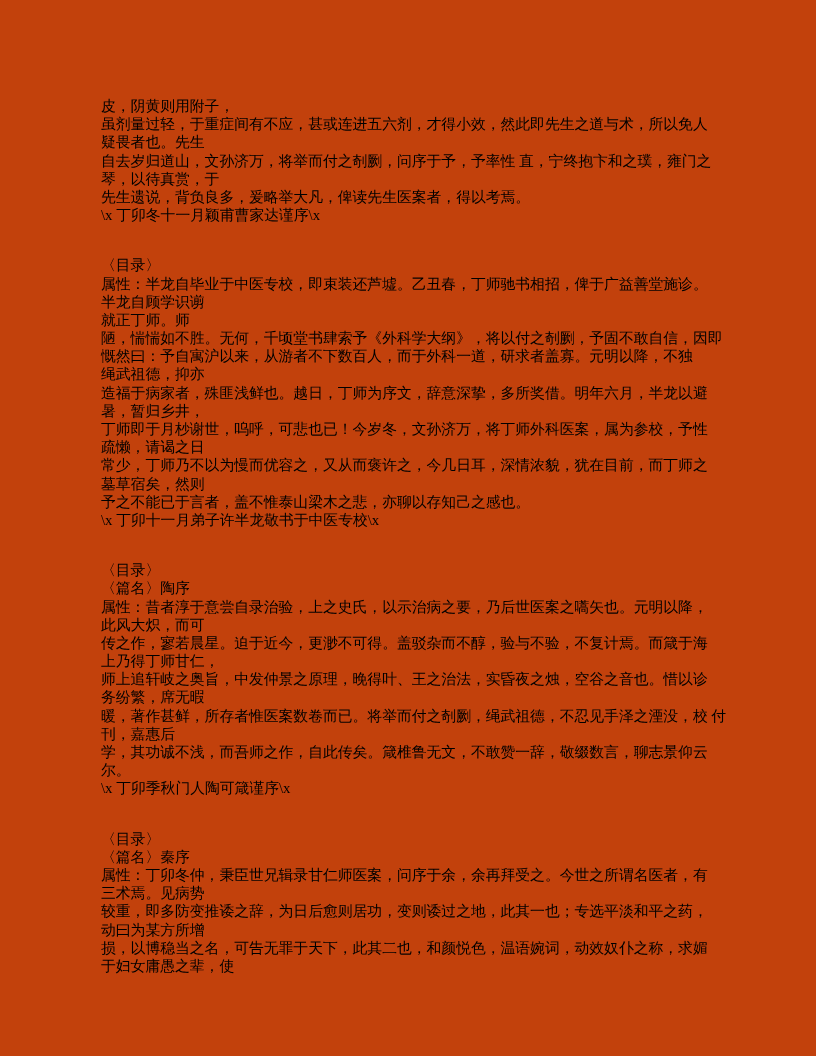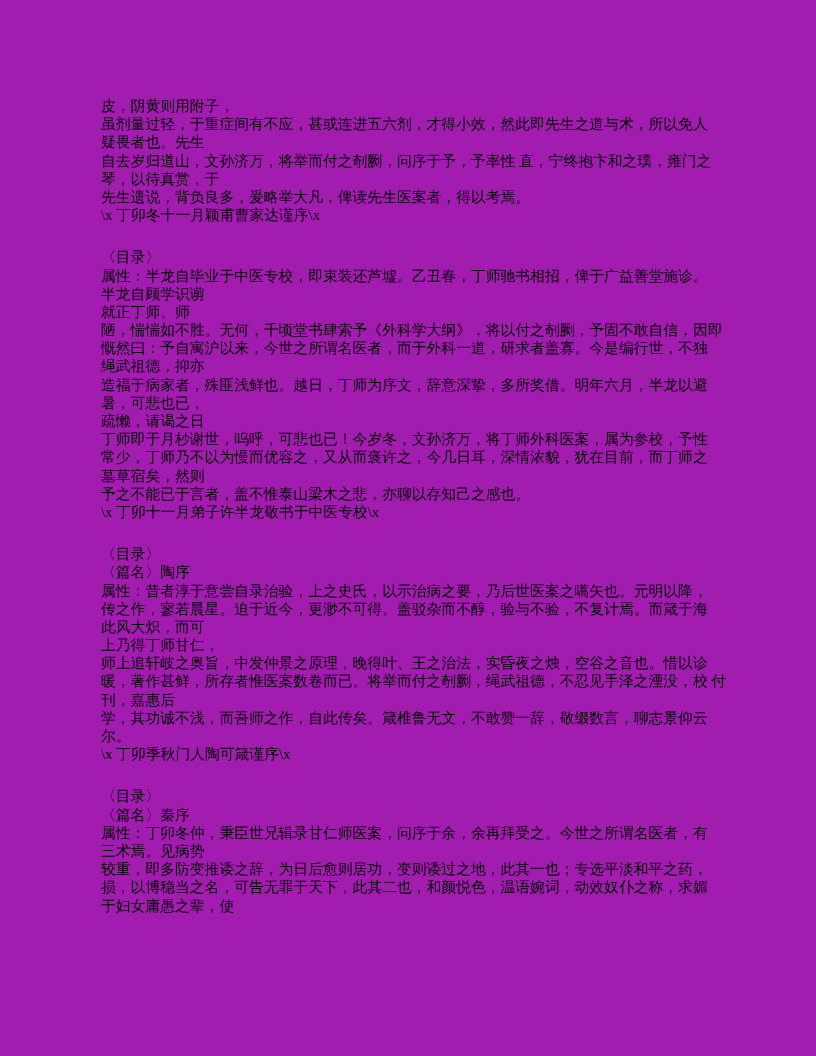--- a/index.html
+++ b/index.html
@@ -10,28 +10,28 @@
   body {
     width: 816px;
     height: 1056px;
     overflow: hidden;
     position: relative;
   }
   .page {
     box-sizing: border-box;
     width: 816px;
     height: 1056px;
-    background: #a21caf;
+    background: #c2410c;
     padding: 97px 98px 0 101px;
   }
   .doc-body {
     width: 620px;
   }
   .section + .section {
-    margin-top: 24px; 
+    margin-top: 32px; 
   }
   .line {
     font-family: "Liberation Serif", "DejaVu Serif", serif;
     font-size: 14.8px;
     line-height: 18.2px;
     height: 18.2px;
     color: #000000;
     white-space: pre;
     overflow: visible;
     letter-spacing: 0;
@@ -50,48 +50,50 @@
         <div class="line">琴，以待真赏，于</div>
         <div class="line">先生遗说，背负良多，爰略举大凡，俾读先生医案者，得以考焉。</div>
         <div class="line">\x 丁卯冬十一月颖甫曹家达谨序\x</div>
       </div>
       <div class="section">
         <div class="line">〈目录〉</div>
         <div class="line">属性：半龙自毕业于中医专校，即束装还芦墟。乙丑春，丁师驰书相招，俾于广益善堂施诊。</div>
         <div class="line">半龙自顾学识谫</div>
         <div class="line">就正丁师。师</div>
         <div class="line">陋，惴惴如不胜。无何，千顷堂书肆索予《外科学大纲》，将以付之剞劂，予固不敢自信，因即</div>
-        <div class="line">慨然曰：予自寓沪以来，今世之所谓名医者，而于外科一道，研求者盖寡。今是编行世，不独</div>
+        <div class="line">慨然曰：予自寓沪以来，从游者不下数百人，而于外科一道，研求者盖寡。元明以降，不独</div>
         <div class="line">绳武祖德，抑亦</div>
         <div class="line">造福于病家者，殊匪浅鲜也。越日，丁师为序文，辞意深挚，多所奖借。明年六月，半龙以避</div>
-        <div class="line">暑，可悲也已，</div>
+        <div class="line">暑，暂归乡井，</div>
+        <div class="line">丁师即于月杪谢世，呜呼，可悲也已！今岁冬，文孙济万，将丁师外科医案，属为参校，予性</div>
         <div class="line">疏懒，请谒之日</div>
-        <div class="line">丁师即于月杪谢世，呜呼，可悲也已！今岁冬，文孙济万，将丁师外科医案，属为参校，予性</div>
         <div class="line">常少，丁师乃不以为慢而优容之，又从而褒许之，今几日耳，深情浓貌，犹在目前，而丁师之</div>
         <div class="line">墓草宿矣，然则</div>
         <div class="line">予之不能已于言者，盖不惟泰山梁木之悲，亦聊以存知己之感也。</div>
         <div class="line">\x 丁卯十一月弟子许半龙敬书于中医专校\x</div>
       </div>
       <div class="section">
         <div class="line">〈目录〉</div>
         <div class="line">〈篇名〉陶序</div>
         <div class="line">属性：昔者淳于意尝自录治验，上之史氏，以示治病之要，乃后世医案之嚆矢也。元明以降，</div>
+        <div class="line">此风大炽，而可</div>
         <div class="line">传之作，寥若晨星。迫于近今，更渺不可得。盖驳杂而不醇，验与不验，不复计焉。而箴于海</div>
-        <div class="line">此风大炽，而可</div>
         <div class="line">上乃得丁师甘仁，</div>
         <div class="line">师上追轩岐之奥旨，中发仲景之原理，晚得叶、王之治法，实昏夜之烛，空谷之音也。惜以诊</div>
+        <div class="line">务纷繁，席无暇</div>
         <div class="line">暖，著作甚鲜，所存者惟医案数卷而已。将举而付之剞劂，绳武祖德，不忍见手泽之湮没，校 付</div>
         <div class="line">刊，嘉惠后</div>
         <div class="line">学，其功诚不浅，而吾师之作，自此传矣。箴椎鲁无文，不敢赞一辞，敬缀数言，聊志景仰云</div>
         <div class="line">尔。</div>
         <div class="line">\x 丁卯季秋门人陶可箴谨序\x</div>
       </div>
       <div class="section">
         <div class="line">〈目录〉</div>
         <div class="line">〈篇名〉秦序</div>
         <div class="line">属性：丁卯冬仲，秉臣世兄辑录甘仁师医案，问序于余，余再拜受之。今世之所谓名医者，有</div>
         <div class="line">三术焉。见病势</div>
         <div class="line">较重，即多防变推诿之辞，为日后愈则居功，变则诿过之地，此其一也；专选平淡和平之药，</div>
+        <div class="line">动曰为某方所增</div>
         <div class="line">损，以博稳当之名，可告无罪于天下，此其二也，和颜悦色，温语婉词，动效奴仆之称，求媚</div>
         <div class="line">于妇女庸愚之辈，使</div>
       </div>
     </div>
 </div>
 
 </body></html>

